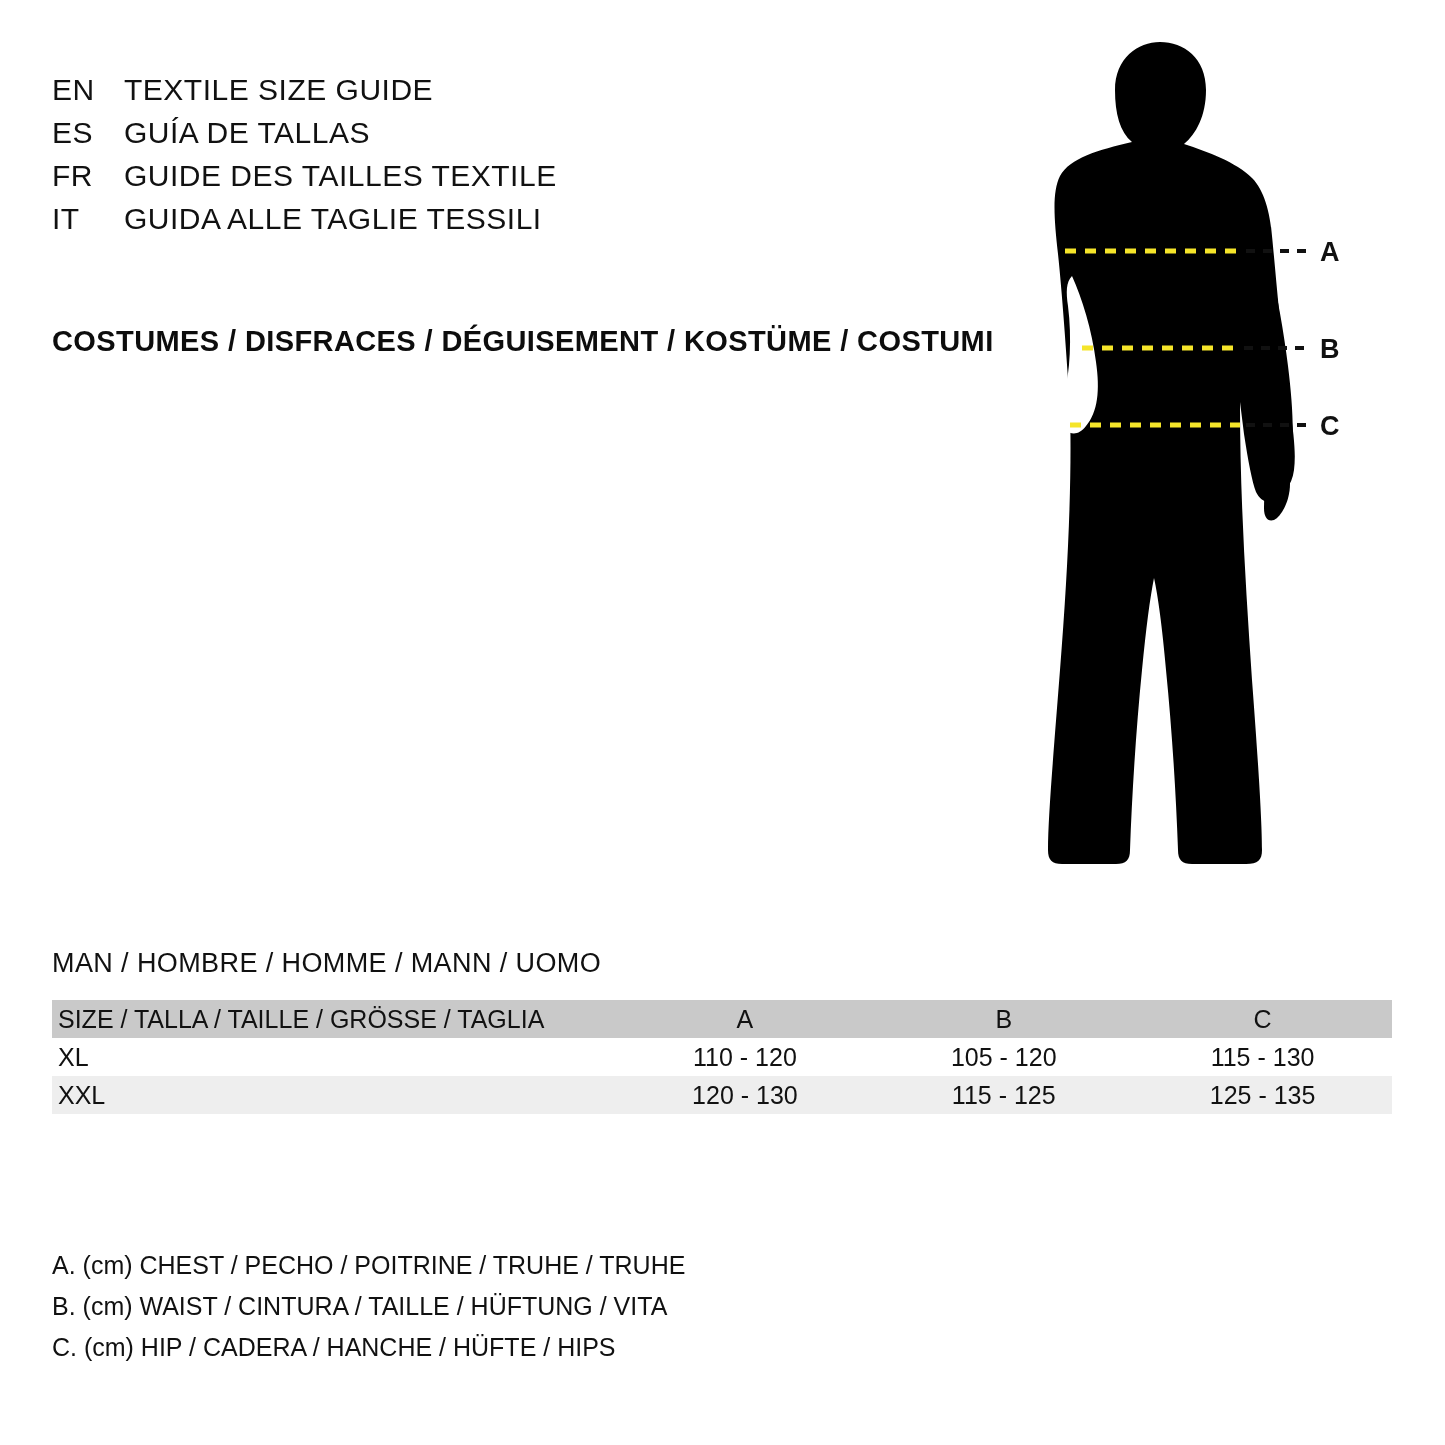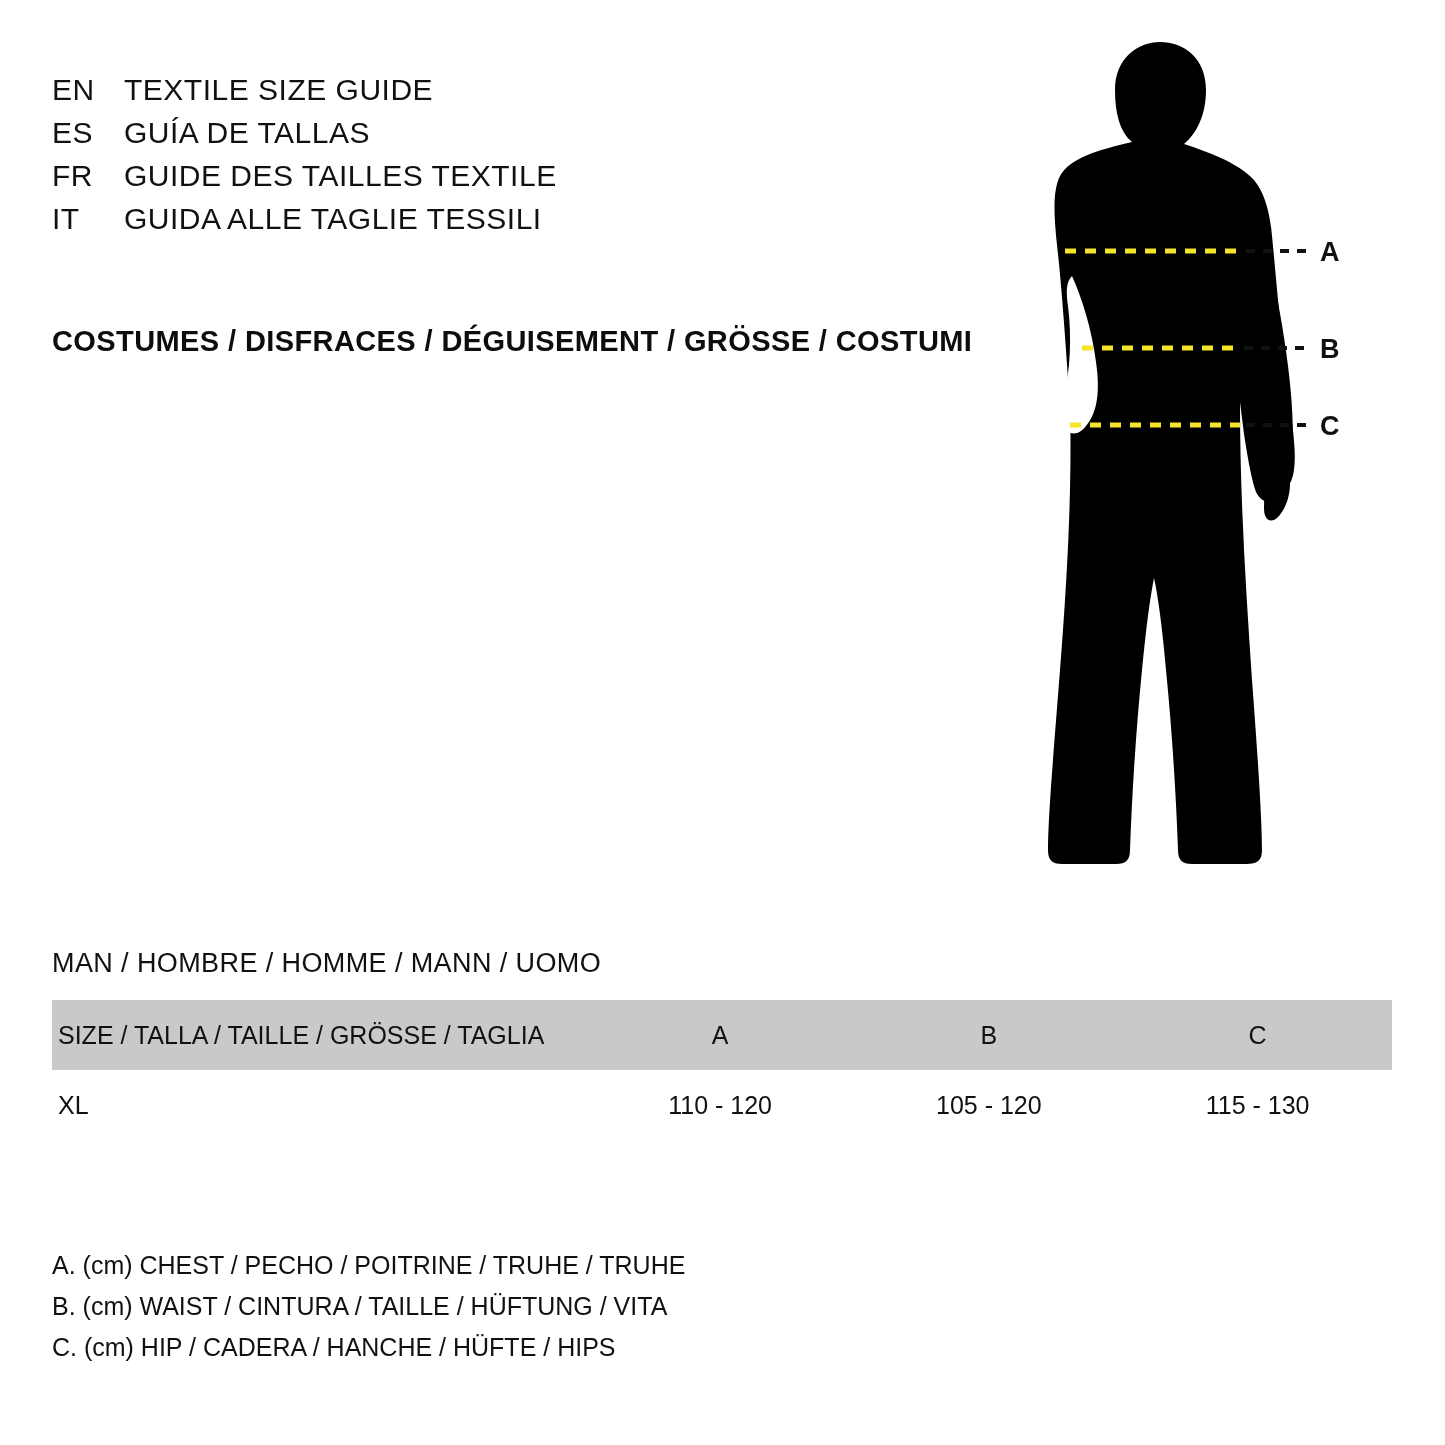--- a/index.html
+++ b/index.html
@@ -77,21 +77,21 @@
     position: absolute;
     left: 52px;
     top: 1000px;
     width: 1340px;
     border-collapse: collapse;
     font-size: 25px;
     color: #111111;
   }
   table.size-table th,
   table.size-table td {
-    padding: 16px;
+    padding: 0;
     height: 38px;
     font-weight: normal;
     text-align: center;
     vertical-align: middle;
   }
   table.size-table thead tr {
     background: #c9c9c9;
   }
   table.size-table th.size-head,
   table.size-table td.size-cell {
@@ -144,21 +144,21 @@
   <div class="lang-row">
     <span class="lang-code">FR</span>
     <span class="lang-text">GUIDE DES TAILLES TEXTILE</span>
   </div>
   <div class="lang-row">
     <span class="lang-code">IT</span>
     <span class="lang-text">GUIDA ALLE TAGLIE TESSILI</span>
   </div>
 </div>
 
-<div class="costumes-line">COSTUMES / DISFRACES / DÉGUISEMENT / GRÖSSE / COSTUMI</div>
+<div class="costumes-line">COSTUMES / DISFRACES / DÉGUISEMENT / KOSTÜME / COSTUMI</div>
 
 <div class="figure-wrap">
   <svg class="figure-svg" width="420" height="870" viewBox="0 0 420 870" xmlns="http://www.w3.org/2000/svg">
 
     <g>
       <path fill="#000000" d="
         M 155 60
         C 155 28, 178 12, 200 12
         C 224 12, 246 28, 246 60
         C 246 86, 236 104, 224 114
@@ -244,20 +244,26 @@
       <th class="val">C</th>
     </tr>
   </thead>
   <tbody>
     <tr class="odd">
       <td class="size-cell">XL</td>
       <td class="val">110 - 120</td>
       <td class="val">105 - 120</td>
       <td class="val">115 - 130</td>
     </tr>
+    <tr class="even">
+      <td class="size-cell">XXL</td>
+      <td class="val">120 - 130</td>
+      <td class="val">115 - 125</td>
+      <td class="val">125 - 135</td>
+    </tr>
   </tbody>
 </table>
 
 <div class="legend">
   <div>A. (cm) CHEST / PECHO / POITRINE / TRUHE / TRUHE</div>
   <div>B. (cm) WAIST / CINTURA / TAILLE / HÜFTUNG / VITA</div>
   <div>C. (cm) HIP / CADERA / HANCHE / HÜFTE / HIPS</div>
 </div>
 
 </body></html>

